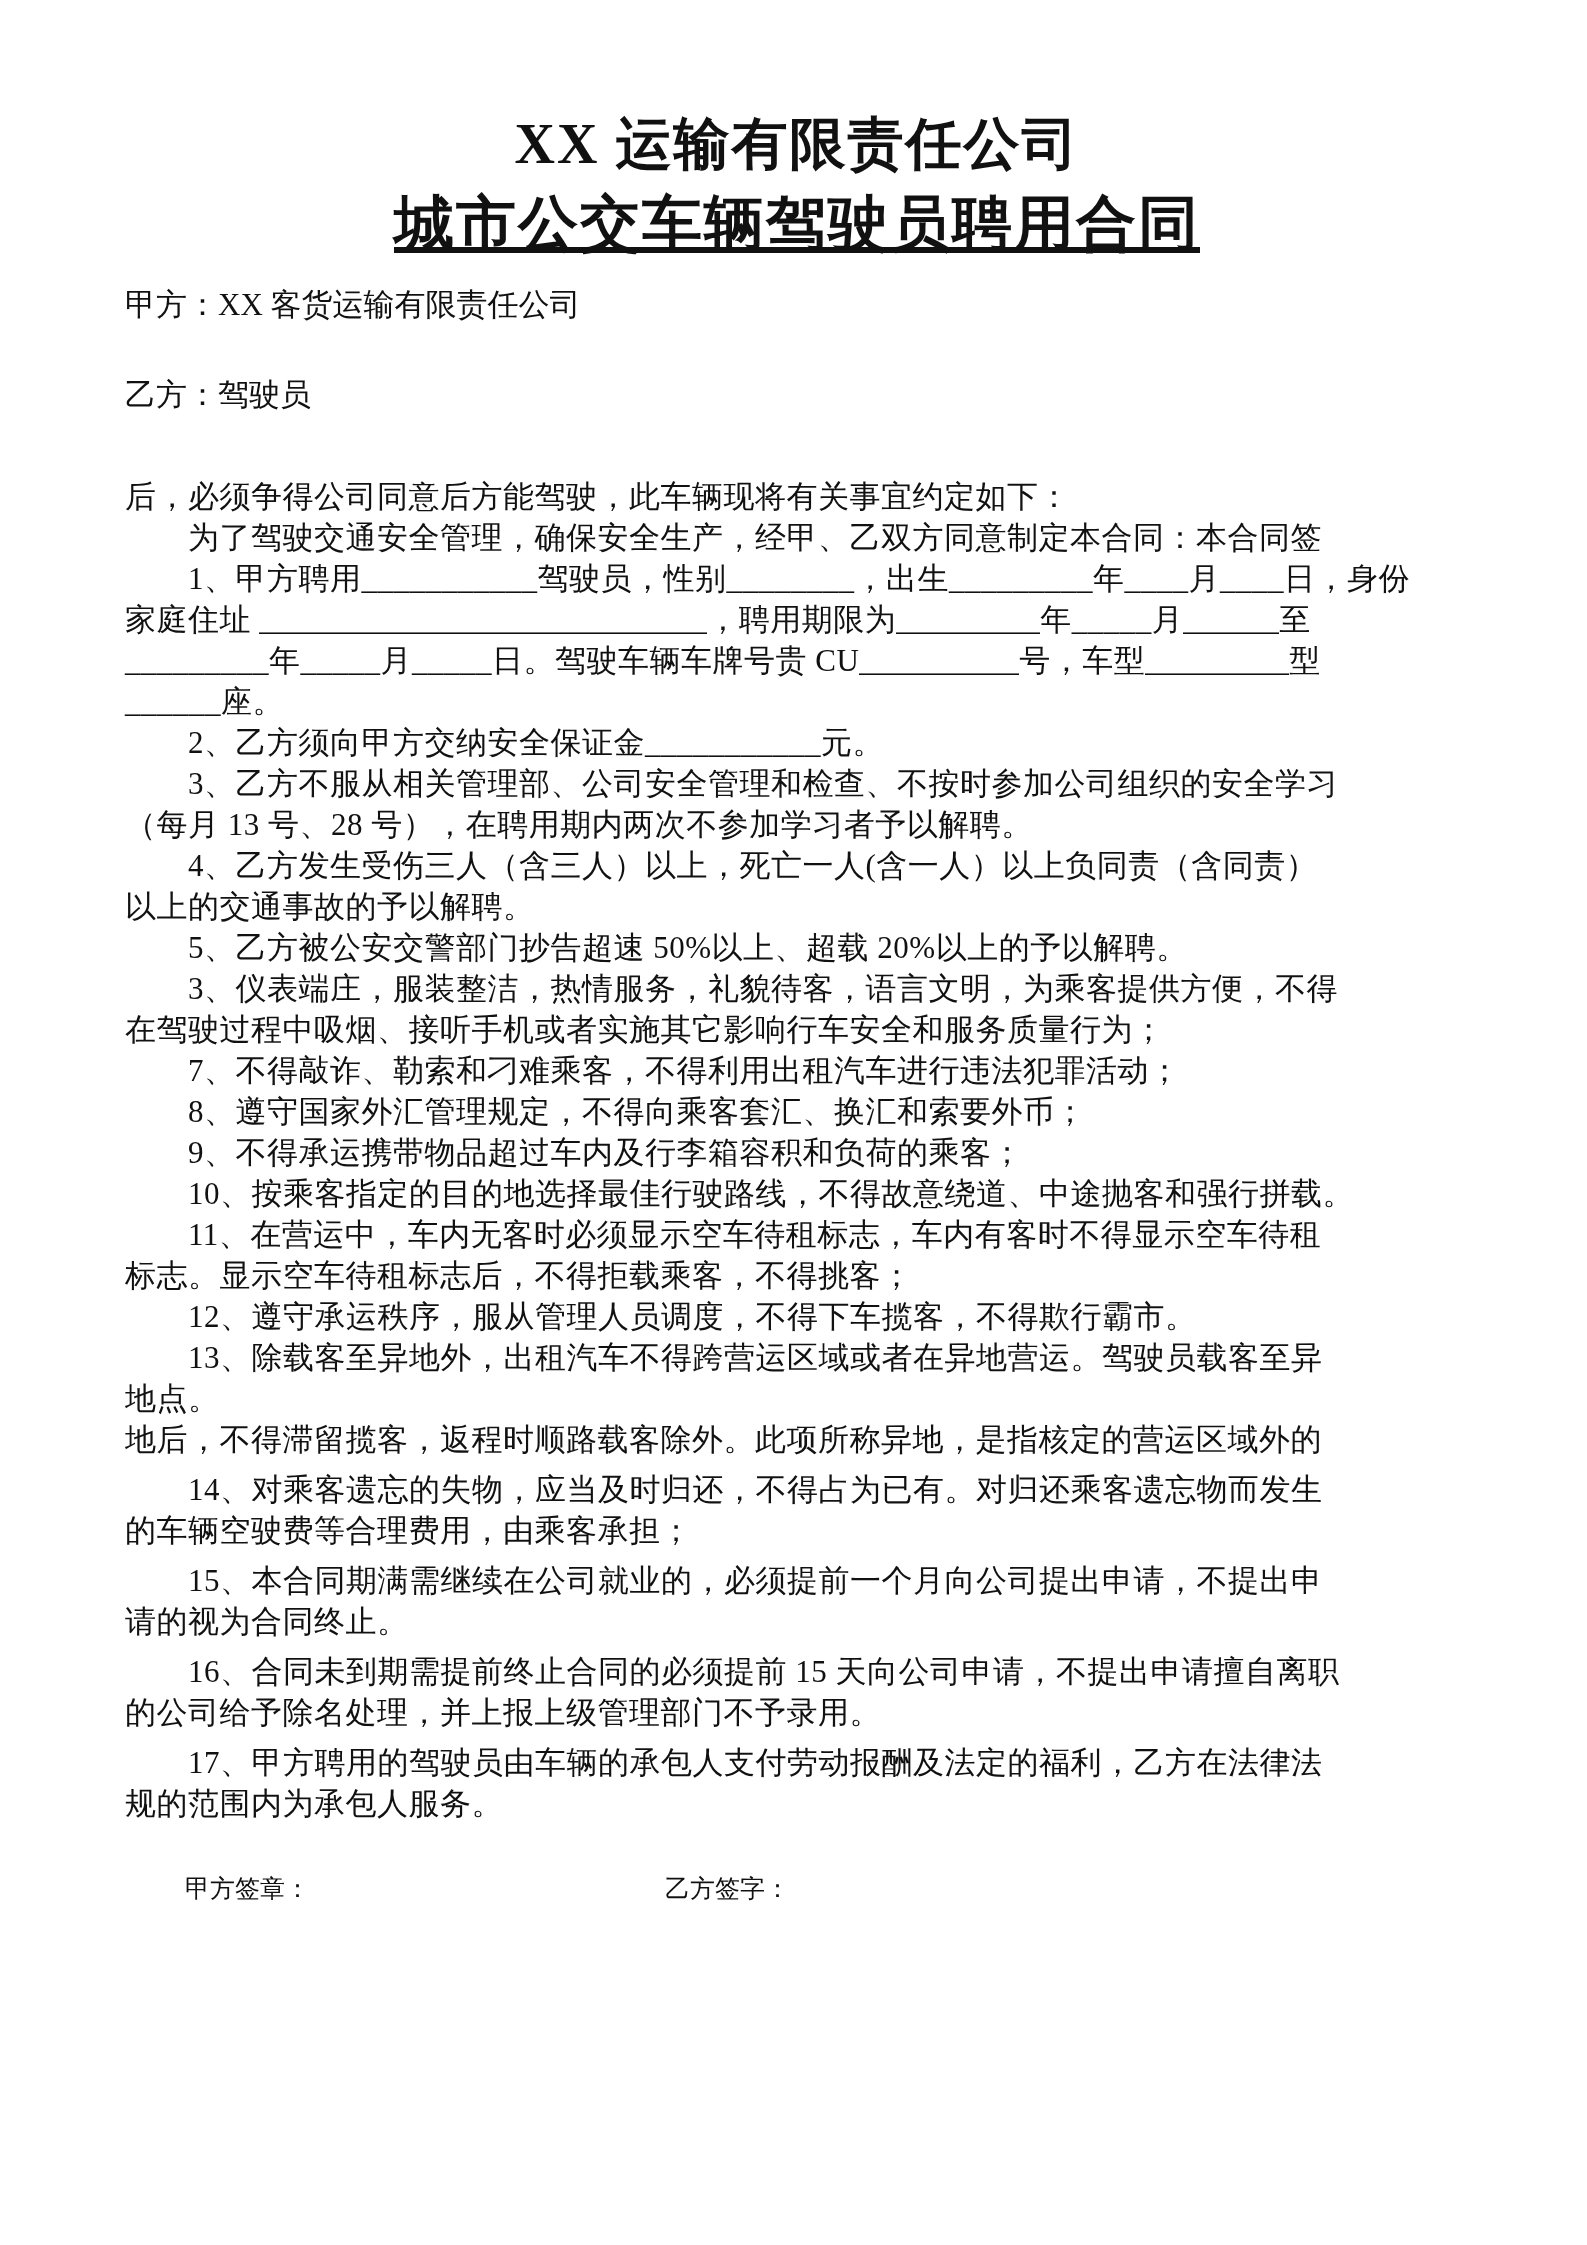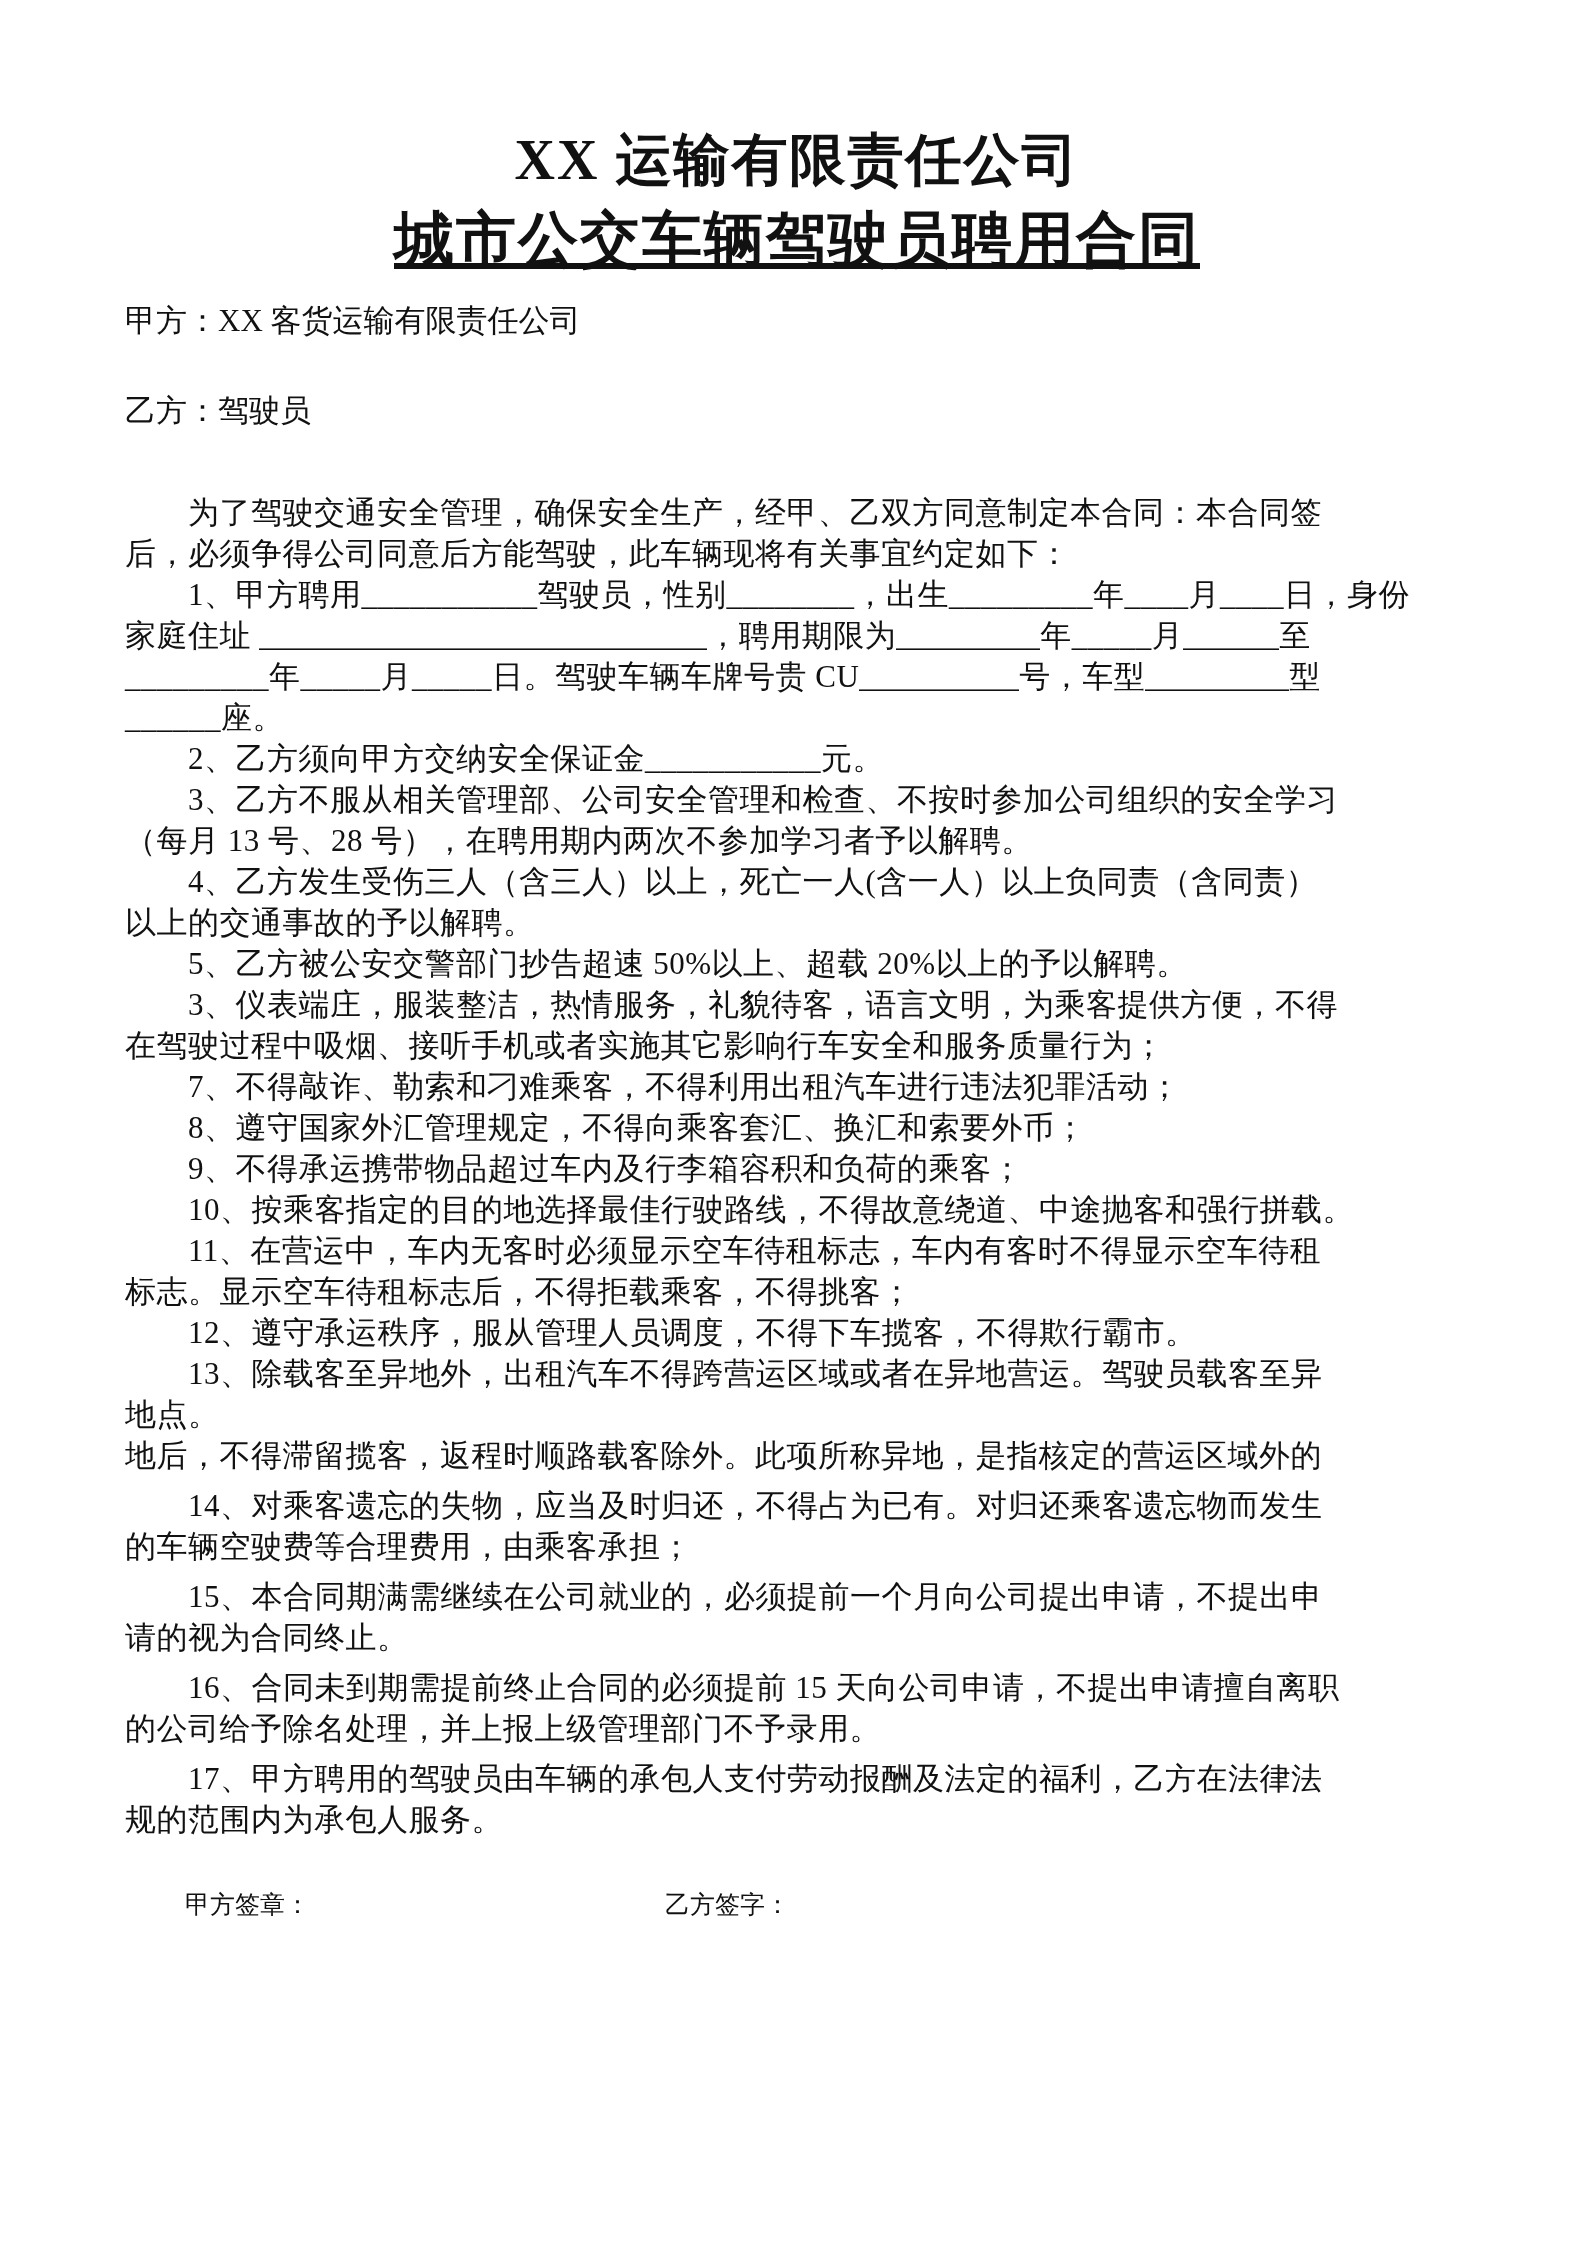--- a/index.html
+++ b/index.html
@@ -3,21 +3,21 @@
 <meta charset="utf-8">
 <style>
   html, body { margin: 0; padding: 0; background: #ffffff; }
   .page {
     width: 1587px;
     height: 1997px;
     background: #ffffff;
     color: #111111;
     font-family: "Liberation Serif", "DejaVu Serif", serif;
     box-sizing: border-box;
-    padding: 16px 118px 0 125px;
+    padding: 0 118px 0 125px;
     position: relative;
     overflow: hidden;
   }
   .doc-title-1 {
     margin-top: 112px;
     font-size: 56px;
     line-height: 64px;
     font-weight: bold;
     text-align: center;
     letter-spacing: 2px;
@@ -76,22 +76,22 @@
 </style>
 </head>
 <body>
 
 <div class="page">
   <div class="doc-title-1">XX 运输有限责任公司</div>
   <div class="doc-title-2">城市公交车辆驾驶员聘用合同</div>
   <div class="party-a-line">甲方：XX 客货运输有限责任公司</div>
   <div class="party-b-line">乙方：驾驶员</div>
   <div class="contract-body">
+      <div class="line">后，必须争得公司同意后方能驾驶，此车辆现将有关事宜约定如下：</div>
       <div class="line">　　为了驾驶交通安全管理，确保安全生产，经甲、乙双方同意制定本合同：本合同签</div>
-      <div class="line">后，必须争得公司同意后方能驾驶，此车辆现将有关事宜约定如下：</div>
       <div class="line">　　1、甲方聘用___________驾驶员，性别________，出生_________年____月____日，身份</div>
       <div class="line">家庭住址 ____________________________，聘用期限为_________年_____月______至</div>
       <div class="line">_________年_____月_____日。驾驶车辆车牌号贵 CU__________号，车型_________型</div>
       <div class="line">______座。</div>
       <div class="line">　　2、乙方须向甲方交纳安全保证金___________元。</div>
       <div class="line">　　3、乙方不服从相关管理部、公司安全管理和检查、不按时参加公司组织的安全学习</div>
       <div class="line">（每月 13 号、28 号），在聘用期内两次不参加学习者予以解聘。</div>
       <div class="line">　　4、乙方发生受伤三人（含三人）以上，死亡一人(含一人）以上负同责（含同责）</div>
       <div class="line">以上的交通事故的予以解聘。</div>
       <div class="line">　　5、乙方被公安交警部门抄告超速 50%以上、超载 20%以上的予以解聘。</div>

